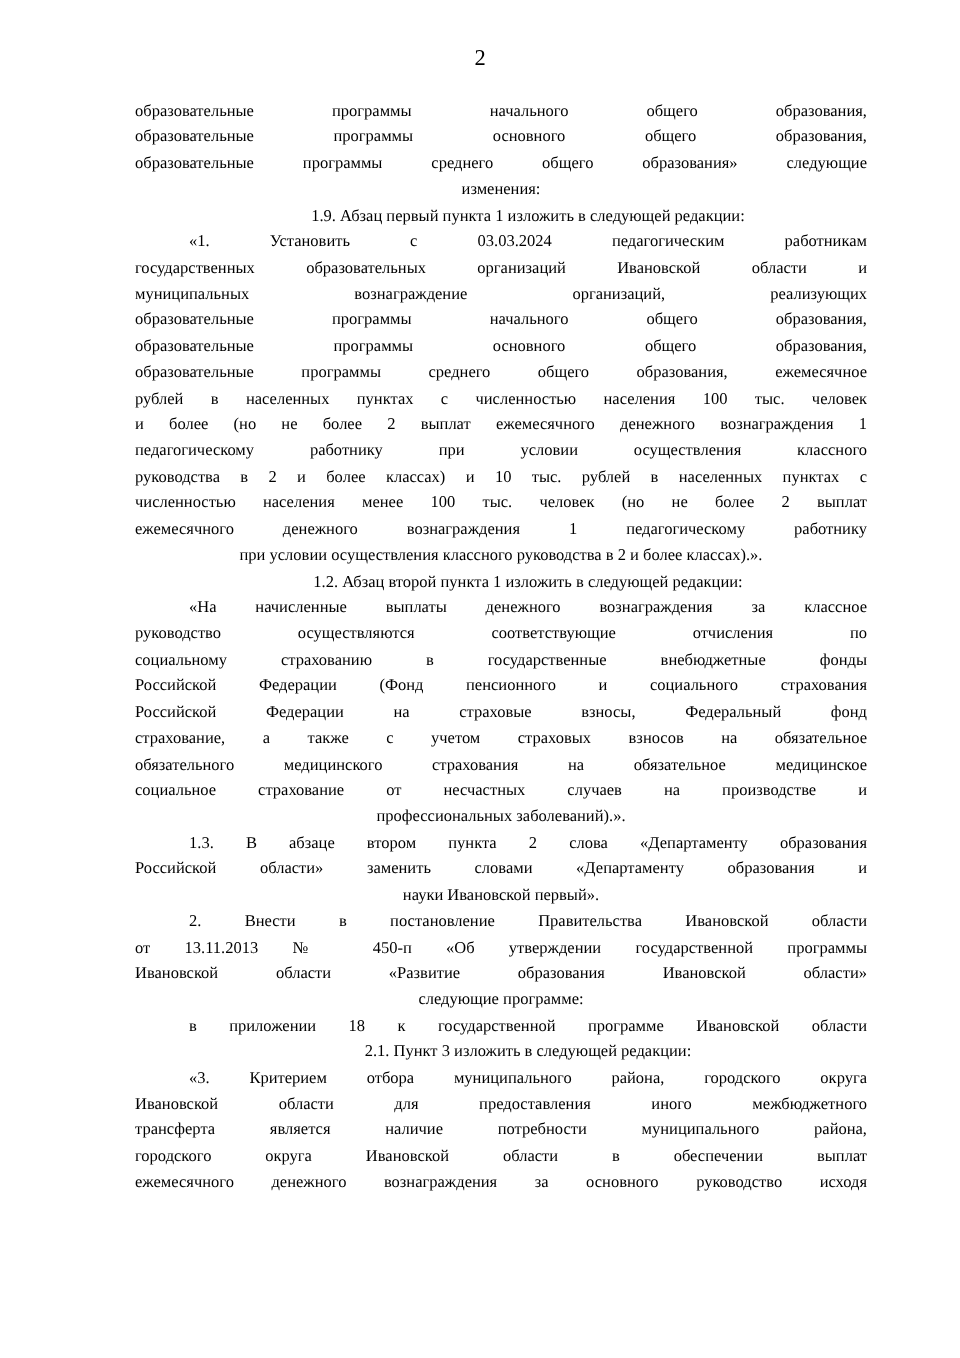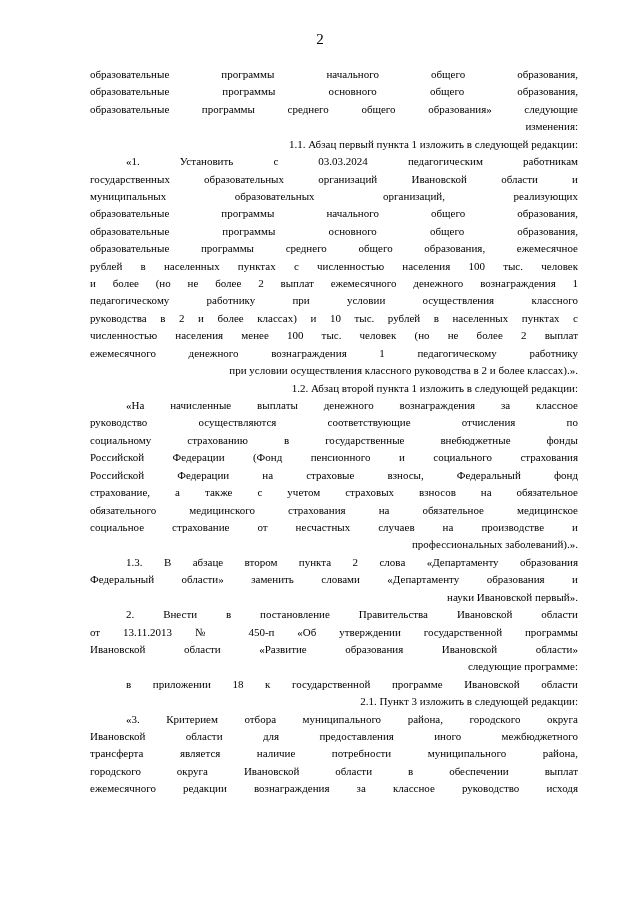--- a/index.html
+++ b/index.html
@@ -39,45 +39,45 @@
     font-size: 11px;
     line-height: 17.43px;
     height: 17.43px;
     overflow: hidden;
   }
   .line-just {
     text-align: justify;
     text-align-last: justify;
   }
   .line-left {
-    text-align: right;
+    text-align: center;
   }
   .line-indent {
     text-indent: 36px;
   }
 </style>
 </head>
 <body>
 
 <div class="page">
   <div class="page-number">2</div>
   <div class="content">
       <div class="para">
         <div class="line line-just">образовательные программы начального общего образования,</div>
         <div class="line line-just">образовательные программы основного общего образования,</div>
         <div class="line line-just">образовательные программы среднего общего образования» следующие</div>
         <div class="line line-left">изменения:</div>
       </div>
       <div class="para">
-        <div class="line line-left line-indent">1.1. Абзац первый пункта 1 изложить в следующей редакции:</div>
+        <div class="line line-left line-indent">1.9. Абзац первый пункта 1 изложить в следующей редакции:</div>
       </div>
       <div class="para">
         <div class="line line-just line-indent">«1. Установить с 03.03.2024 педагогическим работникам</div>
         <div class="line line-just">государственных образовательных организаций Ивановской области и</div>
-        <div class="line line-just">муниципальных образовательных организаций, реализующих</div>
+        <div class="line line-just">муниципальных вознаграждение организаций, реализующих</div>
         <div class="line line-just">образовательные программы начального общего образования,</div>
         <div class="line line-just">образовательные программы основного общего образования,</div>
         <div class="line line-just">образовательные программы среднего общего образования, ежемесячное</div>
         <div class="line line-just">рублей в населенных пунктах с численностью населения 100 тыс. человек</div>
         <div class="line line-just">и более (но не более 2 выплат ежемесячного денежного вознаграждения 1</div>
         <div class="line line-just">педагогическому работнику при условии осуществления классного</div>
         <div class="line line-just">руководства в 2 и более классах) и 10 тыс. рублей в населенных пунктах с</div>
         <div class="line line-just">численностью населения менее 100 тыс. человек (но не более 2 выплат</div>
         <div class="line line-just">ежемесячного денежного вознаграждения 1 педагогическому работнику</div>
         <div class="line line-left">при условии осуществления классного руководства в 2 и более классах).».</div>
@@ -91,36 +91,36 @@
         <div class="line line-just">социальному страхованию в государственные внебюджетные фонды</div>
         <div class="line line-just">Российской Федерации (Фонд пенсионного и социального страхования</div>
         <div class="line line-just">Российской Федерации на страховые взносы, Федеральный фонд</div>
         <div class="line line-just">страхование, а также с учетом страховых взносов на обязательное</div>
         <div class="line line-just">обязательного медицинского страхования на обязательное медицинское</div>
         <div class="line line-just">социальное страхование от несчастных случаев на производстве и</div>
         <div class="line line-left">профессиональных заболеваний).».</div>
       </div>
       <div class="para">
         <div class="line line-just line-indent">1.3. В абзаце втором пункта 2 слова «Департаменту образования</div>
-        <div class="line line-just">Федеральный области» заменить словами «Департаменту образования и</div>
+        <div class="line line-just">Российской области» заменить словами «Департаменту образования и</div>
         <div class="line line-left">науки Ивановской первый».</div>
       </div>
       <div class="para">
         <div class="line line-just line-indent">2. Внести в постановление Правительства Ивановской области</div>
         <div class="line line-just">от 13.11.2013 № 450-п «Об утверждении государственной программы</div>
         <div class="line line-just">Ивановской области «Развитие образования Ивановской области»</div>
         <div class="line line-left">следующие программе:</div>
       </div>
       <div class="para">
         <div class="line line-just line-indent">в приложении 18 к государственной программе Ивановской области</div>
       </div>
       <div class="para">
         <div class="line line-left line-indent">2.1. Пункт 3 изложить в следующей редакции:</div>
       </div>
       <div class="para">
         <div class="line line-just line-indent">«3. Критерием отбора муниципального района, городского округа</div>
         <div class="line line-just">Ивановской области для предоставления иного межбюджетного</div>
         <div class="line line-just">трансферта является наличие потребности муниципального района,</div>
         <div class="line line-just">городского округа Ивановской области в обеспечении выплат</div>
-        <div class="line line-just">ежемесячного редакции вознаграждения за классное руководство исходя</div>
+        <div class="line line-just">ежемесячного денежного вознаграждения за основного руководство исходя</div>
       </div>
     </div>
 </div>
 
 </body></html>

